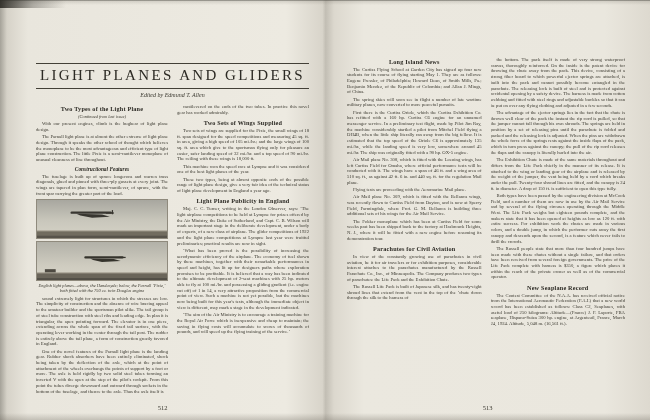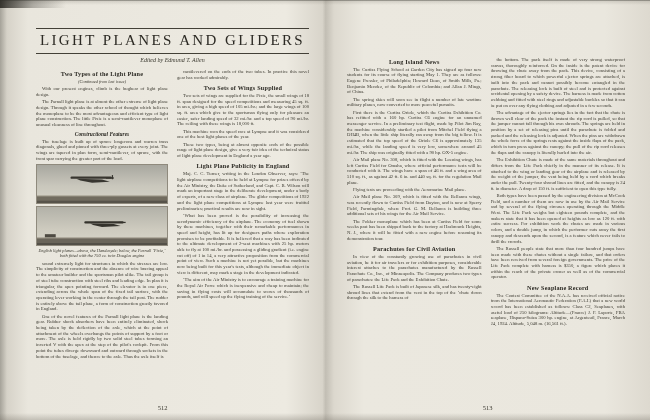--- a/index.html
+++ b/index.html
@@ -20,21 +20,21 @@
         #d8d4ca 49.6%, #c2beb4 50.1%, #dcd8ce 51.4%, #ebe8df 56%,
         #eae7de 93%, #ddd9cf 100%);
   }
   .corner-smudge {
     position: absolute; top: 0; left: 0; width: 66px; height: 8px;
     background: linear-gradient(90deg, rgba(35,33,28,.85) 0%, rgba(35,33,28,.3) 50%, rgba(35,33,28,0) 100%);
   }
   .top-line { position: absolute; top: 0; left: 0; right: 0; height: 1px; background: rgba(50,48,42,.35); }
 
   .page { position: absolute; top: 0; height: 420px; }
-  .page-left  { left: 0;   width: 325px; padding: 28px 16px 0 36px; }
+  .page-left  { left: 0;   width: 325px; padding: 63px 16px 0 36px; }
   .page-right { left: 325px; width: 325px; padding: 44px 25px 0 22px; }
 
   .mast {
     text-align: center;
     border-top: 1.2px solid #434037; border-bottom: 1.2px solid #434037;
     padding: 4px 0 5px;
   }
   .mast h1 {
     margin: 0; font-size: 15px; line-height: 15px; font-weight: 400;
     letter-spacing: 2.4px; color: #2c2a24; white-space: nowrap;

